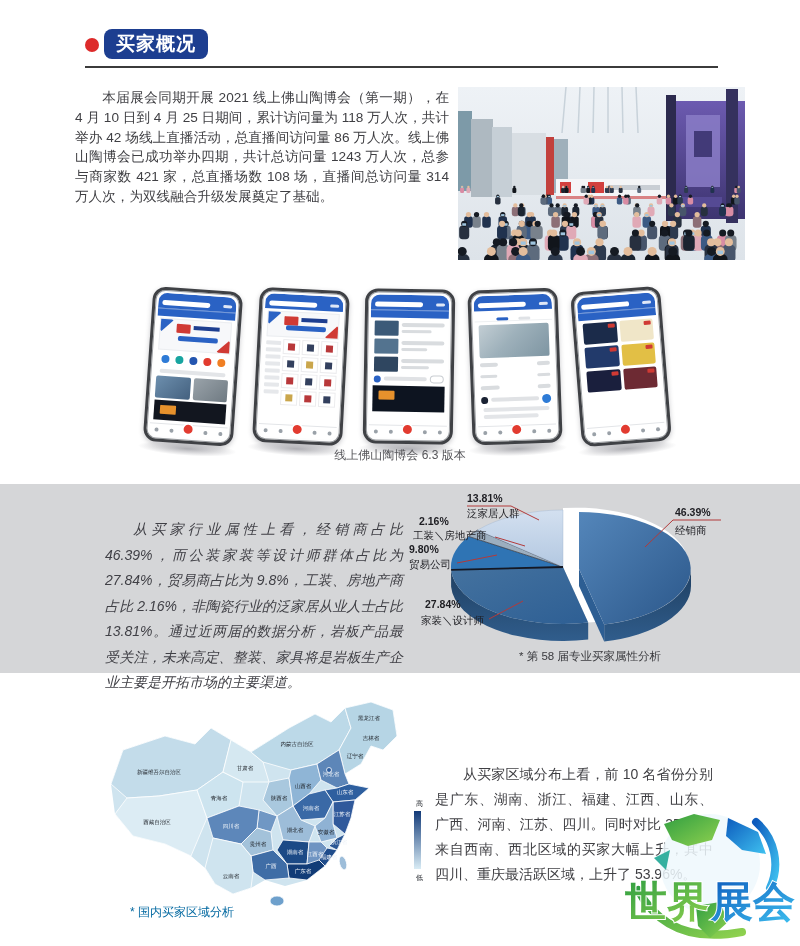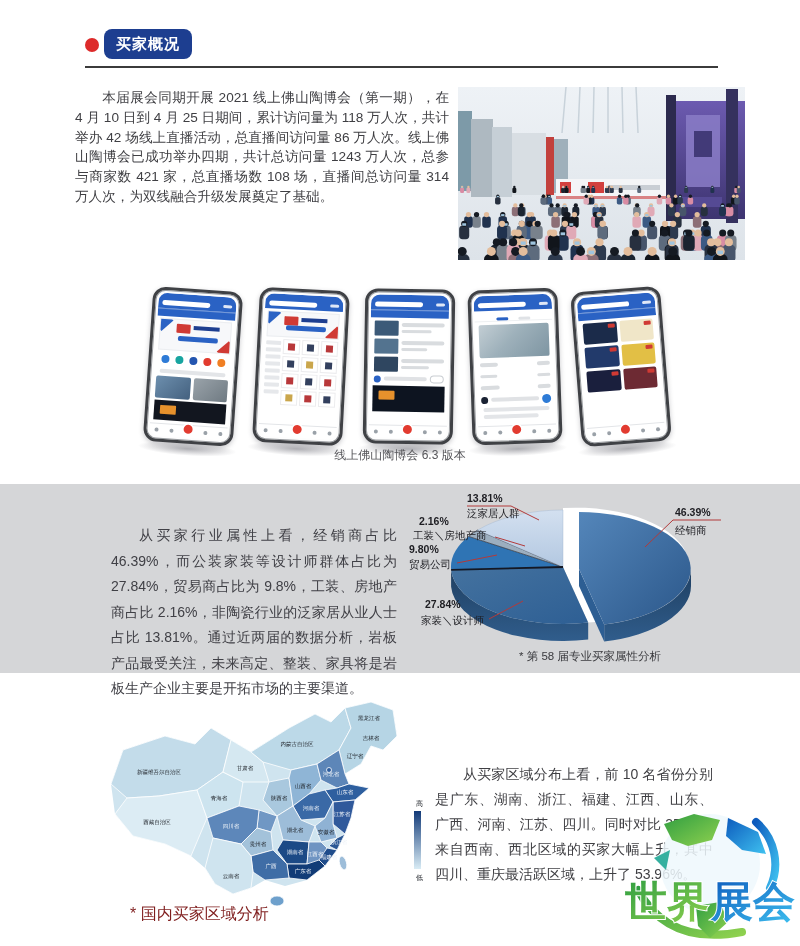--- a/index.html
+++ b/index.html
@@ -2,21 +2,21 @@
 <html><head>
 <meta charset="utf-8">
 <style>
   html,body{margin:0;padding:0;background:#ffffff;}
   .page{position:relative;width:800px;height:946px;background:#fff;overflow:hidden;
         font-family:"Liberation Sans","DejaVu Sans",sans-serif;color:#3c3c40;}
   
   .hdr-dot{position:absolute;left:85px;top:38px;width:14px;height:14px;border-radius:50%;background:#dd2a2a;}
   .hdr-box{position:absolute;left:104px;top:29px;height:30px;padding:0 12px;background:#1d3e90;
            border-radius:8px;display:flex;align-items:center;}
-  .hdr-box span{color:#fff;font-size:15px;font-weight:bold;letter-spacing:1px;}
+  .hdr-box span{color:#fff;font-size:19px;font-weight:bold;letter-spacing:1px;}
   .hdr-rule{position:absolute;left:85px;top:66px;width:633px;height:2px;background:#3b3b3b;}
   
   .intro{position:absolute;left:75px;top:88px;width:374px;font-size:13.6px;line-height:19.8px;
          text-align:justify;color:#3f3f43;}
   .intro p{margin:0 0 9px 0;text-indent:2em;}
   .photo{position:absolute;left:458px;top:87px;width:287px;height:173px;}
   
   .phone{position:absolute;top:289px;width:84px;height:149px;border-radius:13px;background:#fdfdfd;
          border:3px solid #3f4145;box-shadow:inset 0 0 0 1px #9a9da1,0 2px 5px rgba(40,40,50,.25);}
   .phone::after{content:"";position:absolute;left:-10%;right:-10%;bottom:-15px;height:14px;border-radius:50%;
@@ -68,26 +68,26 @@
   .bigphoto{height:33px;margin:3px 4px;border-radius:2px;
             background:linear-gradient(135deg,#c3ced4 0%,#9db0ba 45%,#7e95a2 100%);}
   .vidgrid{display:grid;grid-template-columns:1fr 1fr;gap:3px;margin:3px 4px;}
   .vidgrid i{height:21px;border-radius:2px;position:relative;}
   .vidgrid i::after{content:"";position:absolute;right:2px;top:2px;width:7px;height:4px;background:#d03a34;border-radius:1px;}
   .phones-caption{position:absolute;left:0;right:0;top:447px;text-align:center;font-size:12px;color:#56565a;}
   
   .band{position:absolute;left:0;top:484px;width:800px;height:189px;background:#d5d6d8;}
   .band-text{position:absolute;left:103px;top:31px;width:302px;font-size:14px;line-height:25.5px;
              text-align:justify;color:#404046;}
-  .band-text p{margin:8px;text-indent:2em;}
+  .band-text p{margin:2px;text-indent:2em;font-style:italic;}
   .pie-svg{position:absolute;left:405px;top:5px;}
   .pie-caption{position:absolute;left:405px;top:165px;width:370px;text-align:center;font-size:11.5px;color:#3a3a3e;}
   
   .map-svg{position:absolute;left:93px;top:688px;}
-  .map-caption{position:absolute;left:130px;top:904px;font-size:16px;color:#7f1d1d;}
+  .map-caption{position:absolute;left:130px;top:904px;font-size:12px;color:#0369a1;}
   .region-text{position:absolute;left:435px;top:762px;width:278px;font-size:14px;line-height:25px;
                text-align:justify;color:#3f3f43;}
   .region-text p{margin:0;text-indent:2em;}
   .logo-svg{position:absolute;right:4px;bottom:0;}
   svg text{font-family:"Liberation Sans","DejaVu Sans",sans-serif;}
 </style>
 </head>
 <body>
 
 <div class="page">

